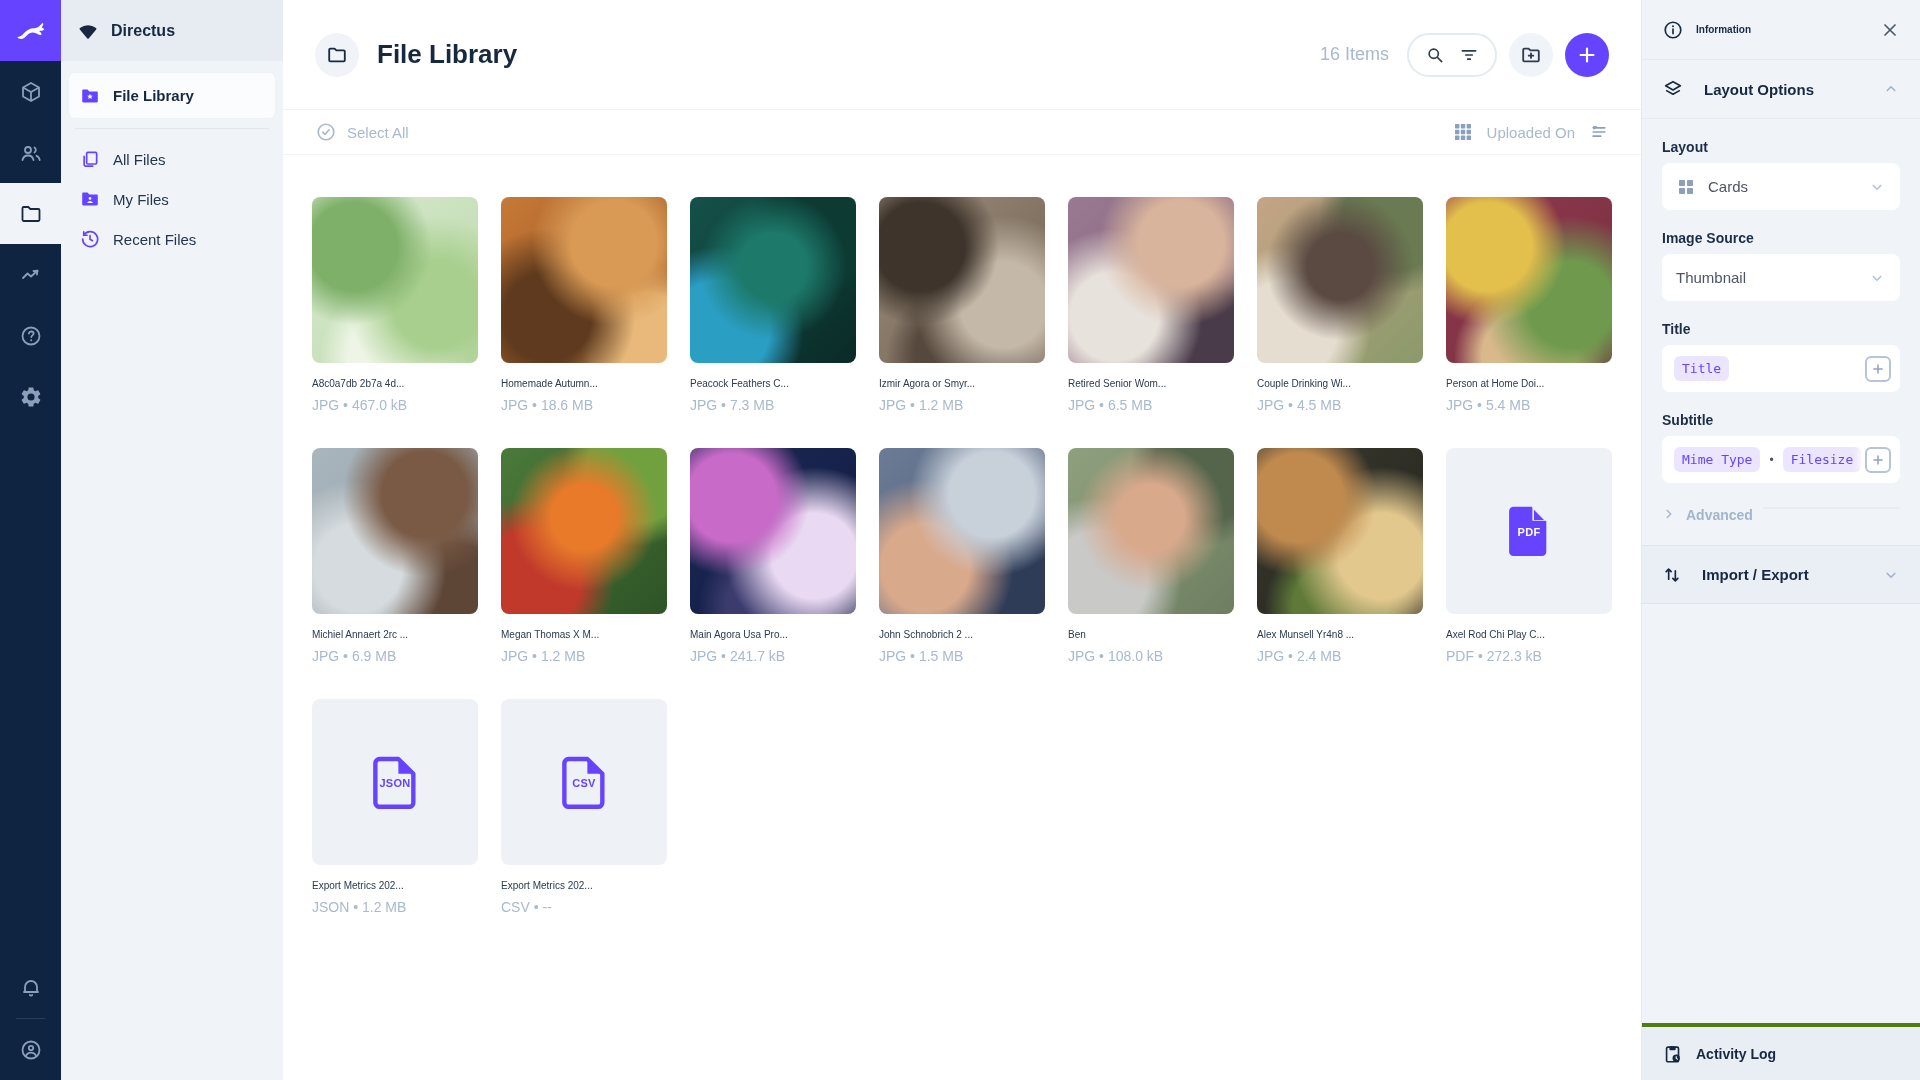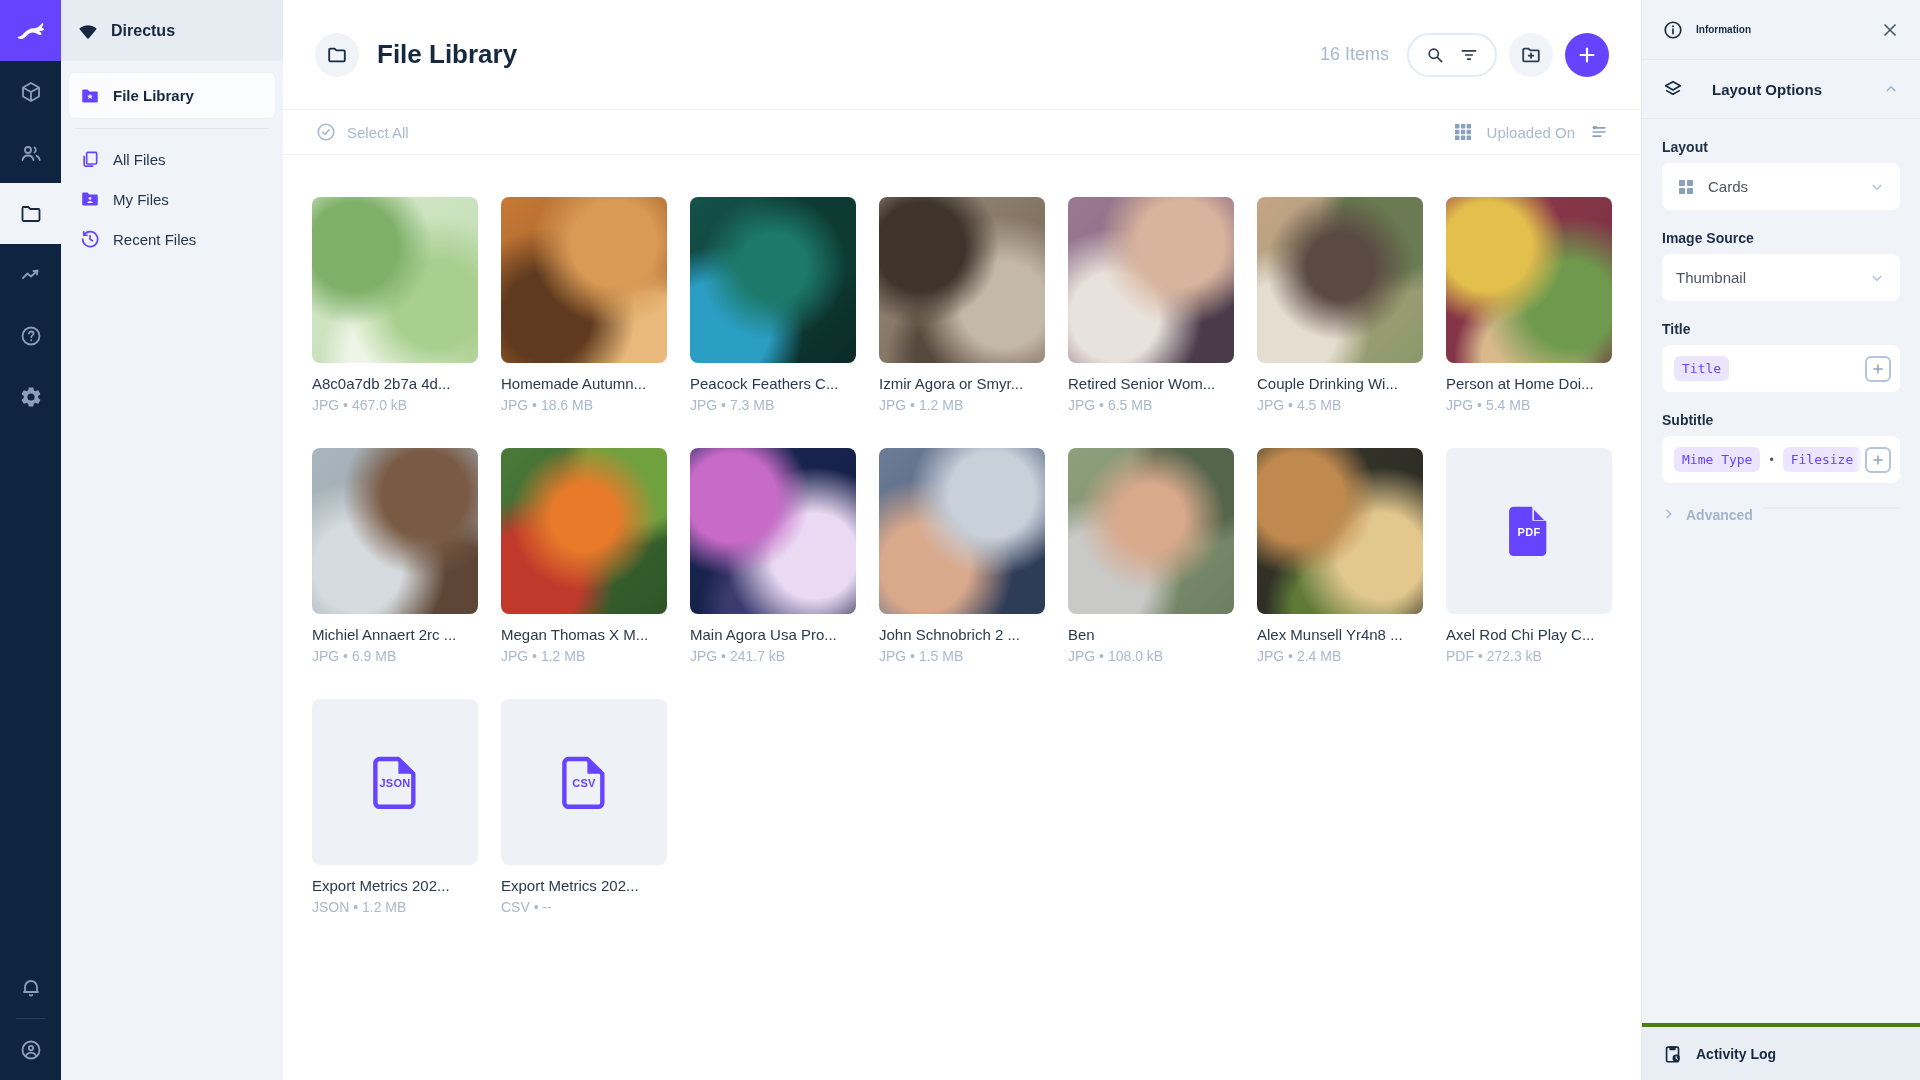--- a/index.html
+++ b/index.html
@@ -39,28 +39,28 @@
   .select-bar { height:45px; display:flex; align-items:center; padding:0 32px; border-bottom:1px solid #f0f3f7; color:#a9b9ce; font-size:15px; }
   .select-all { display:flex; align-items:center; gap:10px; cursor:pointer; }
   .sort-cluster { margin-left:auto; display:flex; align-items:center; gap:14px; }
   .sort-label { color:#a9b9ce; cursor:pointer; }
 
   .grid-wrap { flex:1; overflow:auto; }
   .grid { padding:42px 29px 40px; display:grid; grid-template-columns:repeat(7,166px); gap:35px 23px; }
   .card { width:166px; cursor:pointer; }
   .thumb { width:166px; height:166px; border-radius:8px; overflow:hidden; background:#eef2f7; position:relative; display:flex; align-items:center; justify-content:center; }
   .doc-label { position:absolute; left:0; right:0; top:52%; transform:translateY(-50%); text-align:center; font-size:11px; font-weight:700; letter-spacing:.3px; pointer-events:none; }
-  .file-name { margin-top:10px; font-size:15px; font-weight:500; color:#2b3a4d; line-height:21px; white-space:nowrap; overflow:hidden; }
+  .file-name { margin-top:10px; font-size:10px; font-weight:500; color:#2b3a4d; line-height:21px; white-space:nowrap; overflow:hidden; }
   .file-meta { margin-top:3px; font-size:14px; color:#a9b9ce; white-space:nowrap; }
 
   
   .panel { width:279px; flex-shrink:0; background:#f0f4f9; border-left:1px solid #e4eaf1; display:flex; flex-direction:column; }
   .panel-header { height:60px; display:flex; align-items:center; gap:12px; padding:0 20px; border-bottom:1px solid #e4eaf1; color:#172940; font-size:10px; font-weight:600; flex-shrink:0; }
   .panel-close { margin-left:auto; color:#455668; cursor:pointer; display:flex; }
-  .section-header { height:59px; display:flex; align-items:center; gap:28px; padding:0 20px; color:#172940; font-size:15px; font-weight:600; cursor:pointer; flex-shrink:0; }
+  .section-header { height:59px; display:flex; align-items:center; gap:20px; padding:0 20px; color:#172940; font-size:15px; font-weight:600; cursor:pointer; flex-shrink:0; }
   .section-header .chev { margin-left:auto; color:#a2b5cd; display:flex; }
   .section-header.bordered { border-top:1px solid #dee5ee; border-bottom:1px solid #dee5ee; background:#eaeef5; }
   .panel-content { padding:0 20px; }
   .field-label { margin:20px 0 8px; font-size:14px; font-weight:700; color:#1c2e47; }
   .select-box { height:47px; background:#fff; border-radius:8px; display:flex; align-items:center; gap:12px; padding:0 14px; font-size:15px; color:#4f5464; cursor:pointer; }
   .select-box .chev { margin-left:auto; color:#b6c3d9; display:flex; }
   .chip-box { height:47px; background:#fff; border-radius:8px; display:flex; align-items:center; padding:0 42px 0 12px; position:relative; overflow:hidden; cursor:text; }
   .chip { font-family:"DejaVu Sans Mono", monospace; font-size:13px; color:var(--accent); background:#ece5ff; border-radius:6px; padding:5px 8px; white-space:nowrap; flex-shrink:0; }
   .chip-sep { margin:0 9px; color:#4f5464; font-size:12px; flex-shrink:0; }
   .box-add-btn { position:absolute; right:9px; top:50%; transform:translateY(-50%); width:26px; height:26px; background:#fff; border:2px solid #b6c3d9; border-radius:6px; color:#8fa3c0; display:flex; align-items:center; justify-content:center; cursor:pointer; box-shadow:-6px 0 8px #fff; }
@@ -482,20 +482,34 @@
         <svg width="14" height="14" viewBox="0 0 24 24" fill="none" stroke="currentColor" stroke-width="2.4" stroke-linecap="round" stroke-linejoin="round">
             <path d="M9 6l6 6-6 6"></path>
           </svg>
       </span>
       <span>Advanced</span>
       <span class="line"></span>
     </div>
     <div class="ie-gap"></div>
   </div>
 
+  <div class="section-header bordered">
+    <span>
+      <svg width="20" height="20" viewBox="0 0 24 24" fill="none" stroke="currentColor" stroke-width="2" stroke-linecap="round" stroke-linejoin="round">
+          <path d="M8 17V5M8 5L5 8M8 5l3 3"></path>
+          <path d="M16 7v12M16 19l-3-3M16 19l3-3"></path>
+        </svg>
+    </span>
+    <span>Import / Export</span>
+    <span class="chev">
+      <svg width="18" height="18" viewBox="0 0 24 24" fill="none" stroke="currentColor" stroke-width="2.2" stroke-linecap="round" stroke-linejoin="round">
+          <path d="M7 10l5 5 5-5"></path>
+        </svg>
+    </span>
+  </div>
 
   <div class="activity-bar">
     <span>
       <svg width="22" height="22" viewBox="0 0 24 24" fill="none" stroke="currentColor" stroke-width="1.8" stroke-linejoin="round" stroke-linecap="round">
           <rect x="5" y="4.5" width="13" height="16" rx="1.5"></rect>
           <path d="M9 4.5h5v2.5H9z" fill="currentColor"></path>
           <circle cx="15.5" cy="16.5" r="4" fill="currentColor" stroke="none"></circle>
           <path d="M15.5 14.8v1.9l1.3.9" stroke="#e9eef5" stroke-width="1.3"></path>
         </svg>
     </span>

